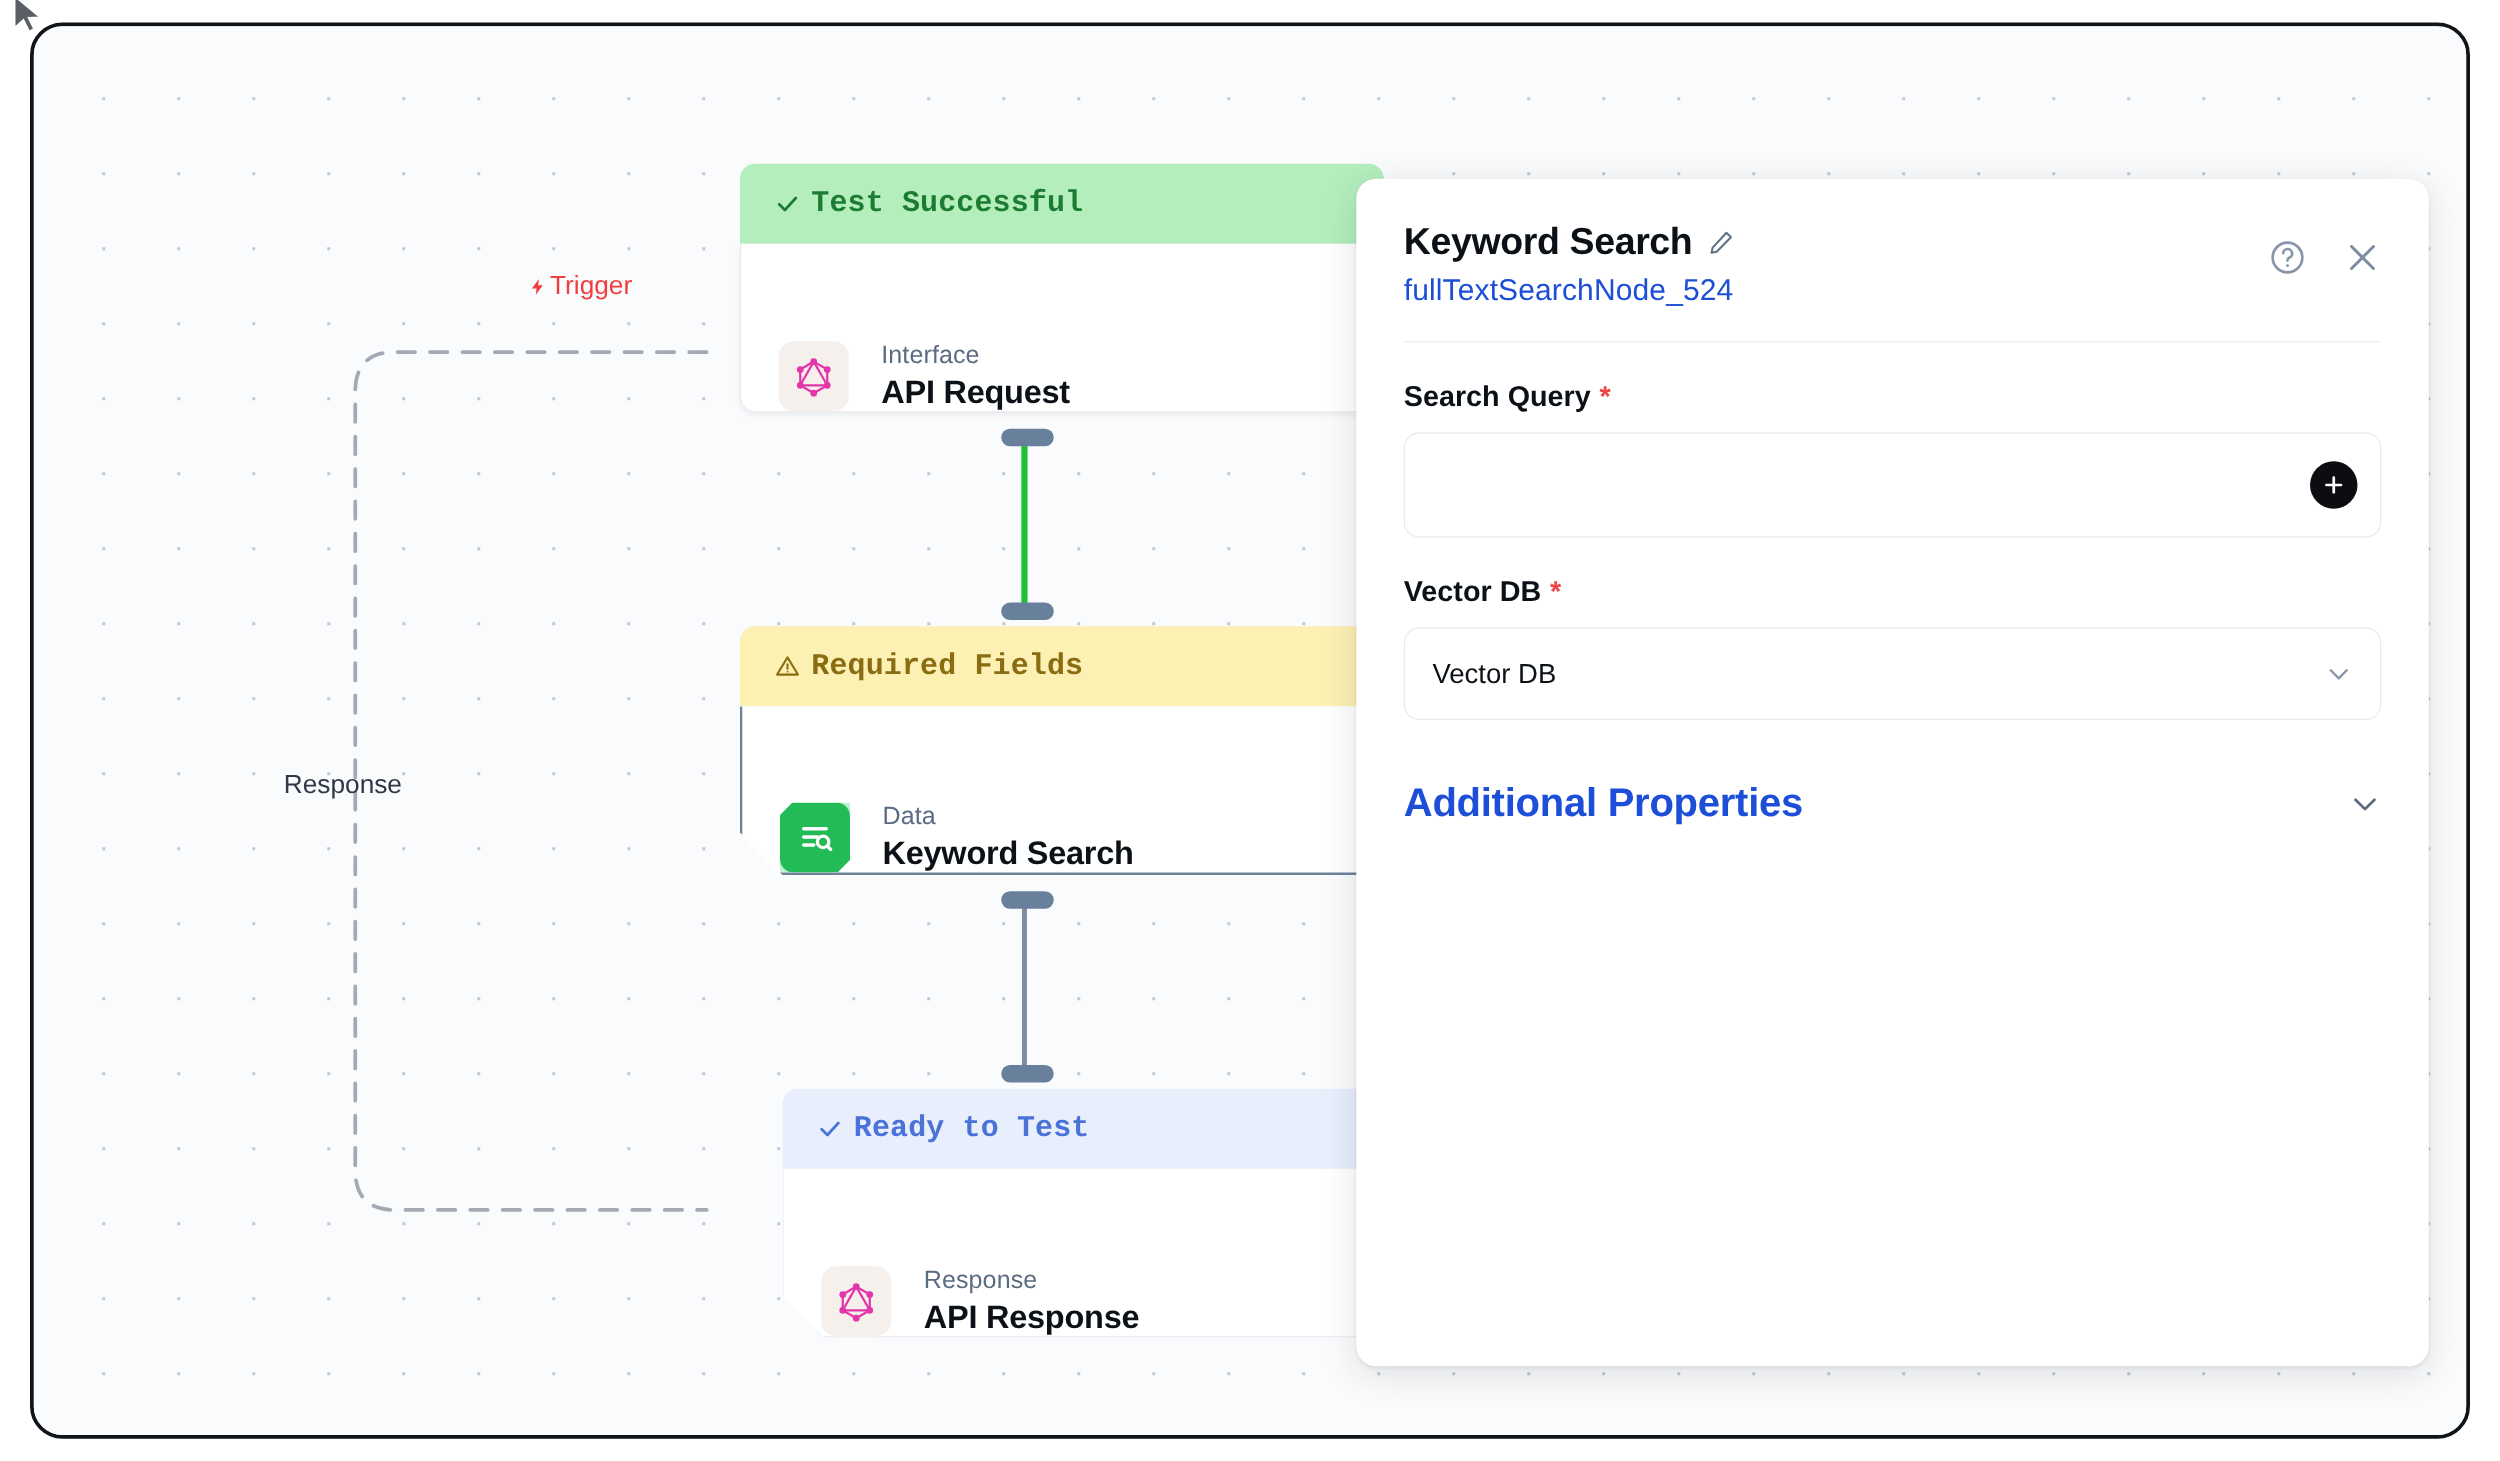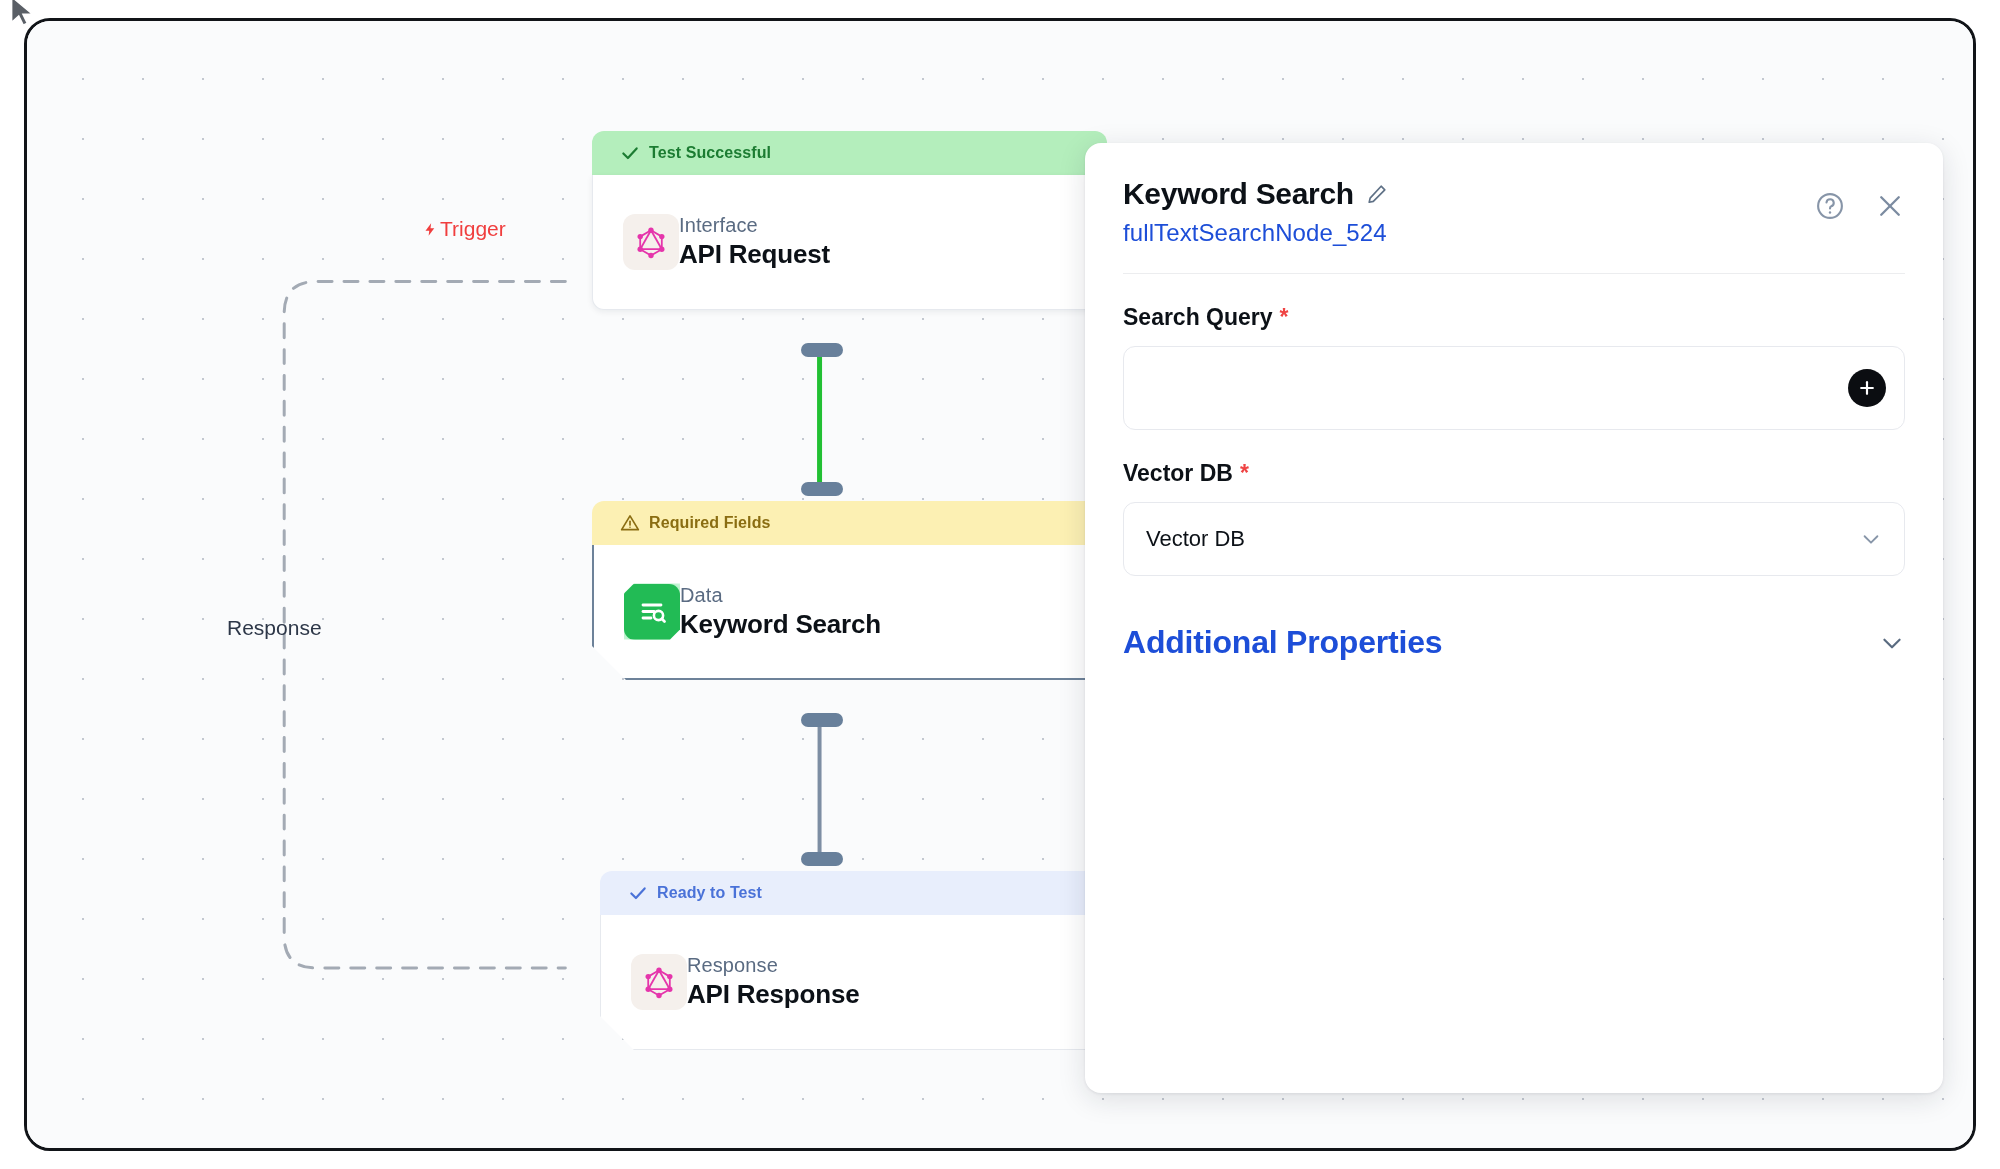--- a/index.html
+++ b/index.html
@@ -54,41 +54,43 @@
     left: 200px; top: 595px;
     color: #2d3748;
     font-size: 21px;
     white-space: nowrap;
   }
 
   
   .node { position: absolute; width: 515px; z-index: 5; }
 
   .node-status {
-    height: 44px;
+    height: 64px;
     border-radius: 12px 12px 0 0;
     display: flex; align-items: center;
     gap: 9px;
     padding: 0 28px;
-    font-size: 16px;
+    font-size: 24px;
     font-weight: 600;
     letter-spacing: .1px;
+    font-family: Liberation Mono, monospace;
   }
   .status-success { background: #b4eebc; color: #1c7c32; }
   .status-warn    { background: #fcf0b3; color: #8a6d12; }
   .status-ready   { background: #e8eefc; color: #4a72d8; }
 
   .node-body {
     background: #ffffff;
     border: 1px solid #e6e9ee;
     border-top: none;
     height: 135px;
     display: flex;
-    align-items: center;
+    align-items: flex-end;
     padding: 0 30px;
+    gap: 26px;
     box-shadow: 0 2px 6px rgba(17,24,39,.07);
   }
   .node-body.plain {
     border-radius: 0 0 12px 12px;
   }
   .node-body.clipped {
     border-radius: 0 0 12px 0;
     clip-path: polygon(0 0, 100% 0, 100% 100%, 34px 100%, 0 calc(100% - 34px));
   }
   .node-body.selected {
@@ -324,21 +326,21 @@
             <line x1="26.8" y1="23.8" x2="29.5" y2="26.5" stroke-width="2.8"></line>
           </svg>
         </div>
         <div class="node-text">
           <span class="node-kind">Data</span>
           <span class="node-title">Keyword Search</span>
         </div>
       </div>
     </div>
 
-    <div class="node" style="left:573px; top:850px;">
+    <div class="node" style="left:599px; top:850px;">
       <div class="node-status status-ready">
         <svg width="20" height="20" viewBox="0 0 24 24" fill="none" stroke="#4a72d8" stroke-width="2.6" stroke-linecap="round" stroke-linejoin="round">
           <path d="M4 12.5 L9.5 18 L20 6.5"></path>
         </svg>
         <span>Ready to Test</span>
       </div>
       <div class="node-body clipped">
         <div class="node-icon-wrap icon-graphql">
           <svg width="36" height="36" viewBox="0 0 40 40" fill="none" stroke="#e535ab" stroke-width="2">
             <polygon points="20,7 32,14 32,28 20,35 8,28 8,14"></polygon>

